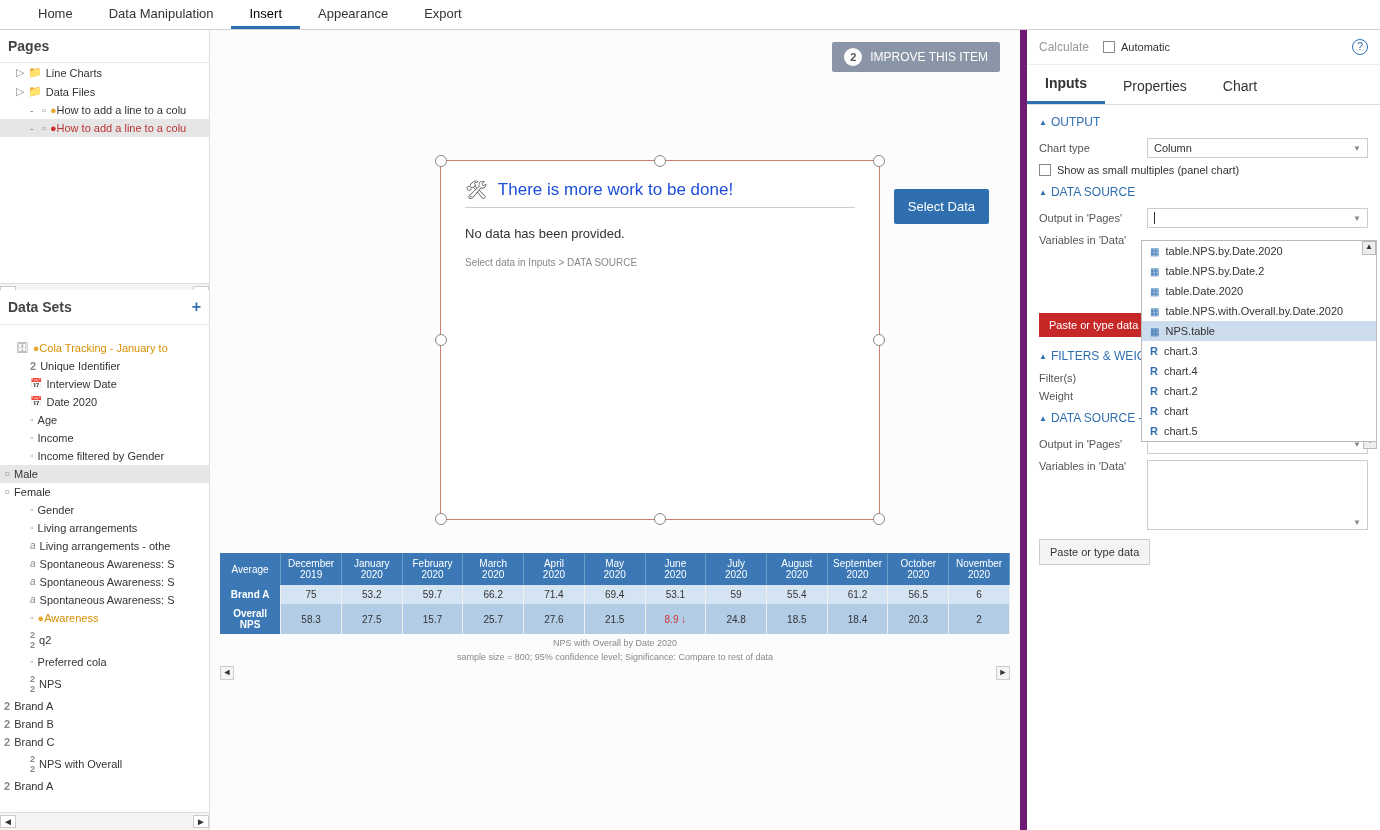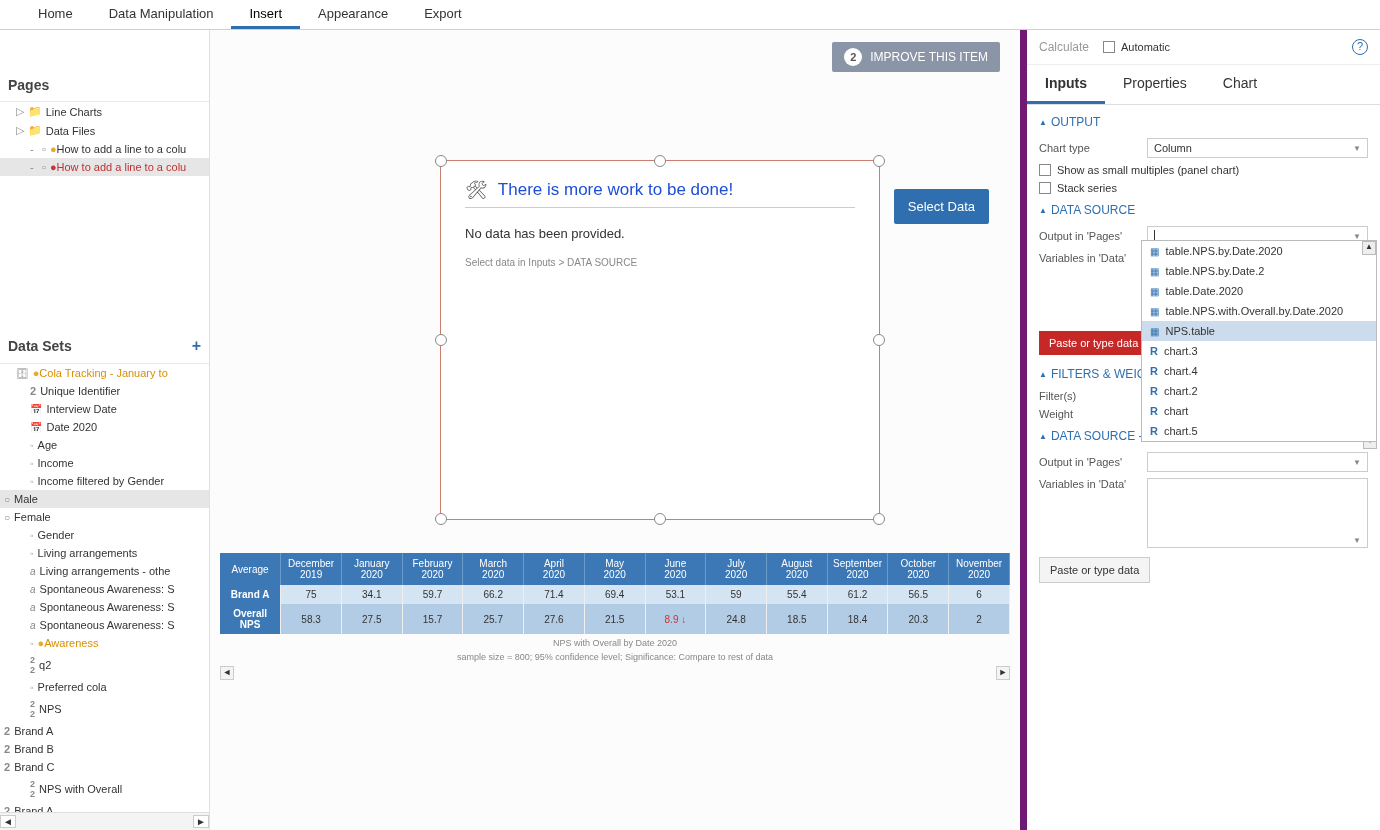--- a/index.html
+++ b/index.html
@@ -10,21 +10,21 @@
 .ribbon-tab { padding: 6px 18px; cursor: pointer; font-size: 13px; }
 .ribbon-tab.active { border-bottom: 3px solid #2f6fb0; color: #000; font-weight: 500; }
 
 
 .main { display: flex; height: 800px; }
 .left-col { width: 210px; border-right: 1px solid #e0e0e0; display: flex; flex-direction: column; }
 .center-col { flex: 1; position: relative; background: #fcfcfc; }
 .right-col { width: 360px; border-left: 7px solid #701a75; }
 
 
-.panel-header { padding: 8px 8px; font-size: 14px; font-weight: 600; color: #444; background: #fff; border-bottom: 1px solid #e8e8e8; display:flex; justify-content:space-between; align-items:center;margin-top:39px;}
+.panel-header { padding: 8px 8px; font-size: 14px; font-weight: 600; color: #444; background: #fff; border-bottom: 1px solid #e8e8e8; display:flex; justify-content:space-between; align-items:center;}
 .pages-tree { flex: 0 0 260px; overflow: hidden; }
 .tree-body { height: 220px; overflow: hidden; font-size: 11px; }
 .tree-item { padding: 3px 4px; display: flex; align-items: center; white-space: nowrap; }
 .tree-item .toggle { width: 10px; display:inline-block; color:#888; margin-right:2px;}
 .tree-item .icon { margin-right: 4px; }
 .tree-item.depth1 { padding-left: 16px; }
 .tree-item.depth2 { padding-left: 30px; }
 .tree-item.selected { background: #e6e6e6; }
 .tree-item.error { color: #b33; }
 .tree-item.warn { color: #d98f00; }
@@ -73,21 +73,21 @@
 .row-overall td:first-child{ background:#3b78b5; color:#fff; font-weight:bold;}
 .red-cell { color:#c33;}
 .table-caption { text-align:center; font-size:9px; color:#888; margin-top:4px;}
 .table-scroll { display:flex; justify-content:space-between; margin-top:4px;}
 .table-scroll .arrow { width:14px; height:14px; border:1px solid #ccc; background:#f4f4f4; text-align:center; font-size:9px;}
 
 
 .right-header { display:flex; align-items:center; padding:8px 12px; gap:14px; border-bottom:1px solid #eee;}
 .calc-btn { color:#999; font-size:12px;}
 .help-icon { margin-left:auto; color:#2f6fb0; border:1px solid #2f6fb0; border-radius:50%; width:16px; height:16px; text-align:center; font-size:11px;}
-.right-tabs { display:flex; border-bottom:1px solid #ddd;}
+.right-tabs { display:flex; border-bottom:1px solid #ddd;align-items:flex-end;}
 .right-tab { padding:10px 18px; font-size:14px; cursor:pointer;}
 .right-tab.active { border-bottom:3px solid #2f6fb0; font-weight:600;}
 .section { padding:4px 12px;}
 .section-head { color:#2f6fb0; font-size:12px; padding:6px 0; display:flex; align-items:center; gap:4px;}
 .section-head .caret { font-size:8px;}
 .field-row { display:flex; align-items:center; padding:3px 0; gap:8px;}
 .field-label { width:100px; font-size:11px; color:#555;}
 .field-input { flex:1; border:1px solid #ccc; height:20px; padding:2px 6px; font-size:11px; background:#fff; display:flex; align-items:center; justify-content:space-between;gap:40px;}
 .field-input .dd { color:#888; font-size:8px;}
 .checkbox-row { display:flex; align-items:center; gap:6px; font-size:11px; padding:3px 0;}
@@ -309,21 +309,21 @@
               <th>June<br>2020</th>
               <th>July<br>2020</th>
               <th>August<br>2020</th>
               <th>September<br>2020</th>
               <th>October<br>2020</th>
               <th>November<br>2020</th>
             </tr>
             <tr class="row-brand">
               <td>Brand A</td>
               <td>75</td>
-              <td>34.1</td>
+              <td>53.2</td>
               <td>59.7</td>
               <td>66.2</td>
               <td>71.4</td>
               <td>69.4</td>
               <td>53.1</td>
               <td>59</td>
               <td>55.4</td>
               <td>61.2</td>
               <td>56.5</td>
               <td>6</td>
@@ -378,24 +378,20 @@
         <span class="field-label">Chart type</span>
         <div class="field-input">
             <span>Column</span>
             <span class="dd">▼</span>
           </div>
       </div>
       <div class="checkbox-row">
           <span class="checkbox"></span>
           <span>Show as small multiples (panel chart)</span>
         </div>
-      <div class="checkbox-row">
-          <span class="checkbox"></span>
-          <span>Stack series</span>
-        </div>
 
       <div class="section-head">
           <span class="caret">▲</span>
           <span>DATA SOURCE</span>
         </div>
       <div class="field-row">
         <span class="field-label">Output in 'Pages'</span>
         <div class="field-input" style="position:relative;">
             <span style="border-left:1px solid #333; height:12px;"></span>
             <span class="dd">▼</span>

